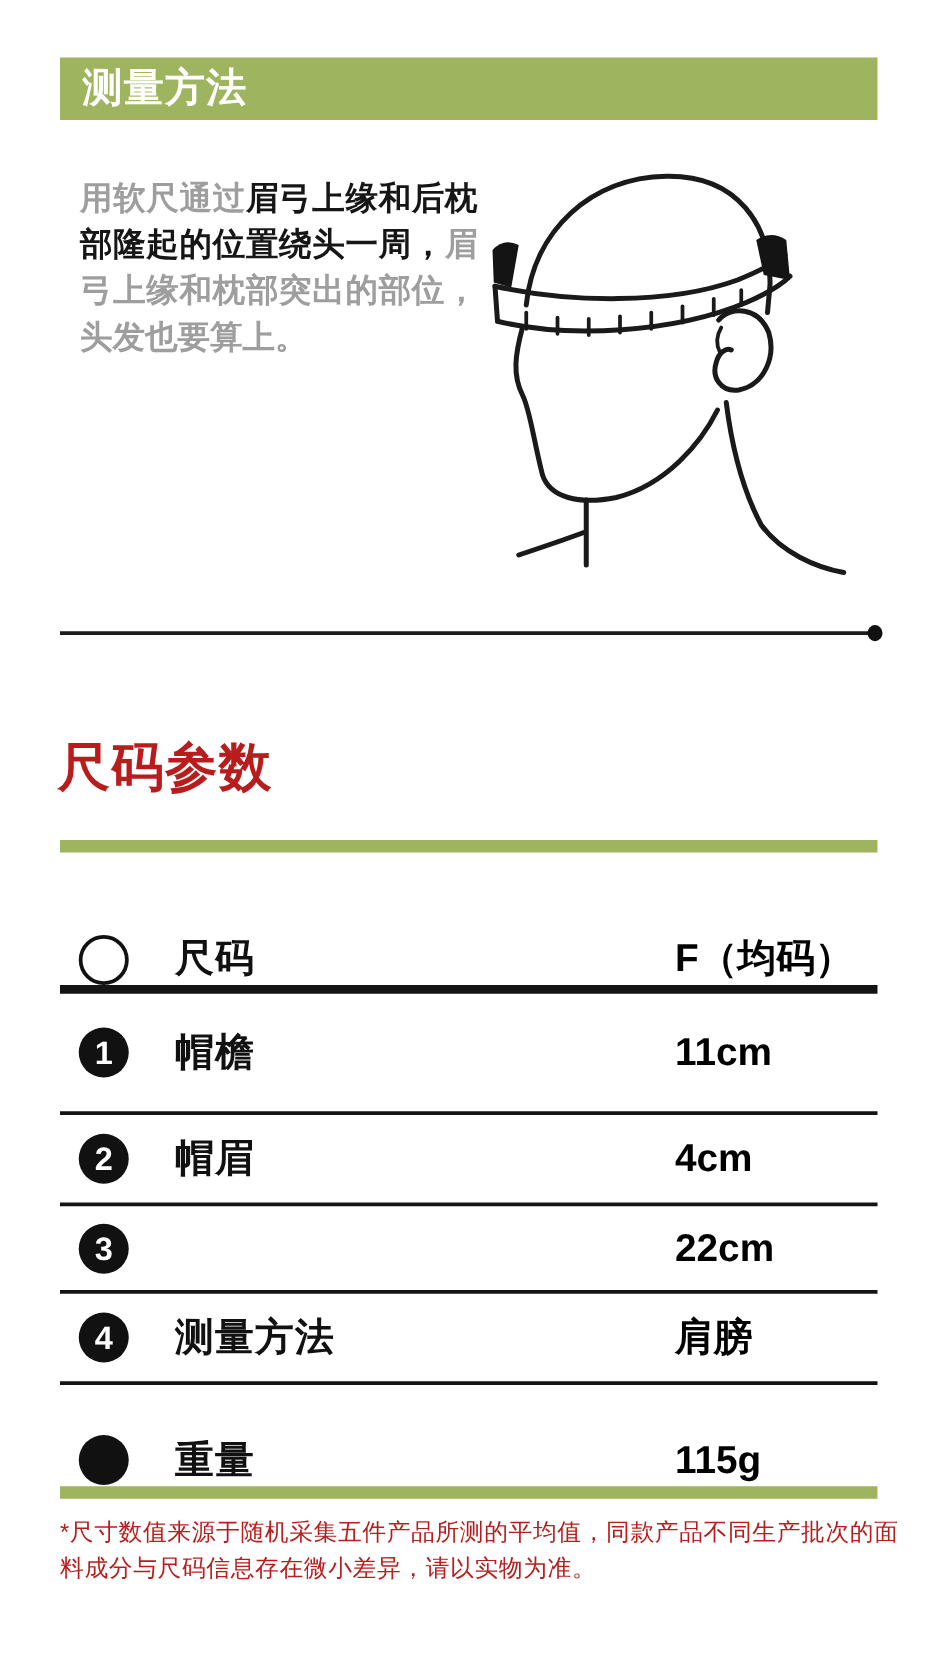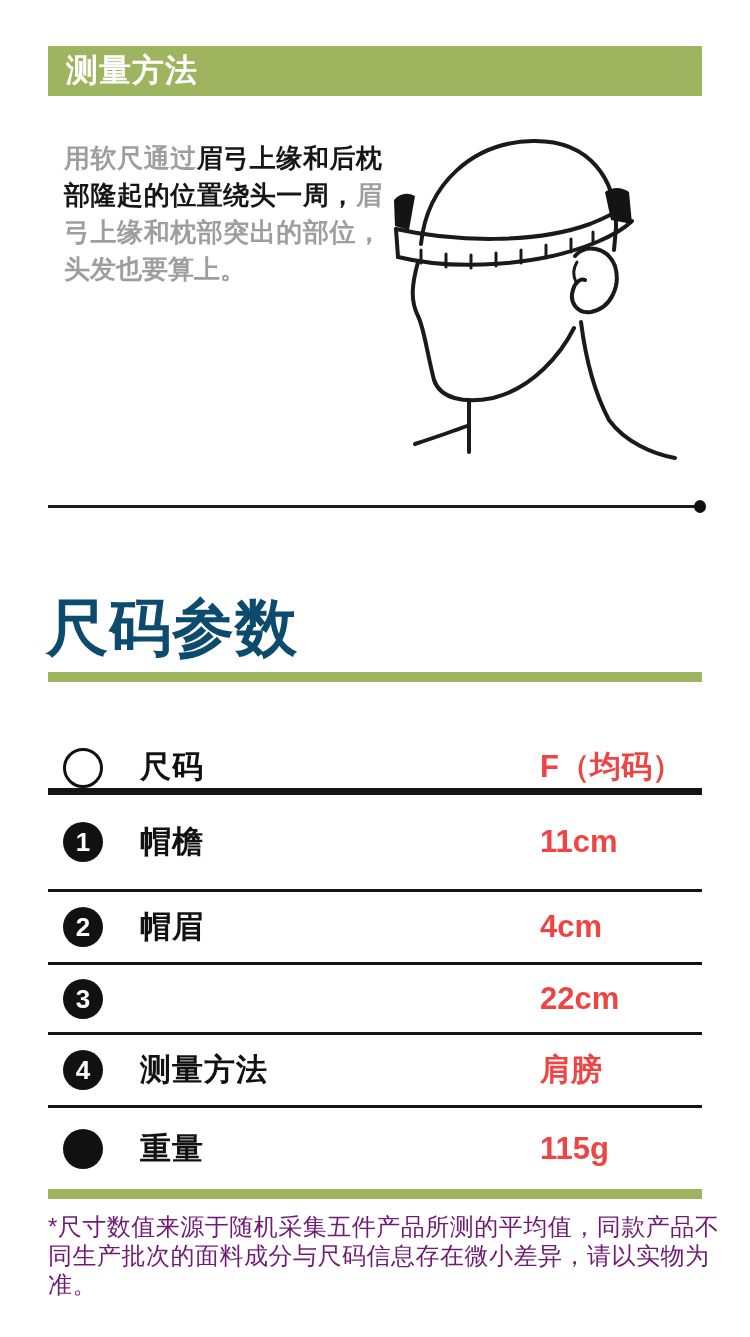--- a/index.html
+++ b/index.html
@@ -17,42 +17,42 @@
     position:absolute;left:64px;top:140px;width:318px;
     font-size:26px;line-height:37px;font-weight:700;text-align:justify;
   }
   .seg-gray{color:#9e9e9e;}
   .seg-dark{color:#161616;}
   .head-illustration{position:absolute;left:385px;top:132px;width:330px;height:360px;}
   
   .divider-line{position:absolute;left:48px;top:505px;width:652px;height:3px;background:#1c1c1c;}
   .divider-dot{position:absolute;left:694px;top:500px;width:12px;height:13px;border-radius:50%;background:#111;}
   
-  .size-title{position:absolute;left:46px;top:586px;font-size:62px;font-weight:800;color:#0c4a6e;letter-spacing:1px;}
+  .size-title{position:absolute;left:46px;top:586px;font-size:42px;font-weight:800;color:#b91c1c;letter-spacing:1px;}
   .green-rule{position:absolute;left:48px;width:654px;height:10px;background:#9fb45e;}
   .rule-under-title{top:672px;}
   .rule-above-footnote{top:1189px;}
   
   .trow{display:flex;align-items:center;box-sizing:border-box;}
   .size-header-row{position:absolute;left:48px;top:697px;width:654px;height:91px;align-items:flex-end;}
   .thick-rule{position:absolute;left:48px;top:788px;width:654px;height:7px;background:#141414;}
   .table-body{position:absolute;left:48px;top:795px;width:654px;}
   .table-body .trow{border-bottom:3px solid #141414;}
   .table-body .trow:last-child{border-bottom:none;}
-  .r0{height:97px;} .r1{height:73px;} .r2{height:70px;} .r3{height:73px;} .r4{height:81px;}
+  .r0{height:97px;} .r1{height:73px;} .r2{height:70px;} .r3{height:73px;} .r4{height:81px;margin-top:19px;}
   .badge{width:40px;height:40px;border-radius:50%;margin-left:15px;flex:0 0 auto;
          display:flex;align-items:center;justify-content:center;box-sizing:border-box;}
   .badge.outline{border:3px solid #111;background:#fff;}
   .badge.filled{background:#111;color:#fff;font-size:26px;font-weight:700;line-height:1;}
   .cell-label{margin-left:37px;font-size:31px;font-weight:700;color:#111;letter-spacing:1px;}
-  .cell-value{position:absolute;left:492px;font-size:31px;font-weight:700;color:#ef4444;}
+  .cell-value{position:absolute;left:492px;font-size:31px;font-weight:700;color:#000000;}
   
   .footnote{
     position:absolute;left:48px;top:1212px;width:672px;
-    font-size:24px;line-height:29px;color:#701a75;letter-spacing:0.5px;
+    font-size:19px;line-height:29px;color:#b91c1c;letter-spacing:0.5px;
   }
 </style>
 </head>
 <body>
 
 <div class="page">
 
   <div class="measure-bar">
     <span class="bar-title">测量方法</span>
   </div>

